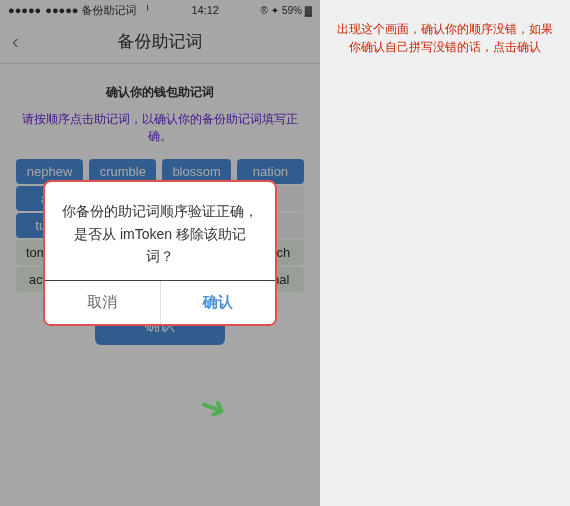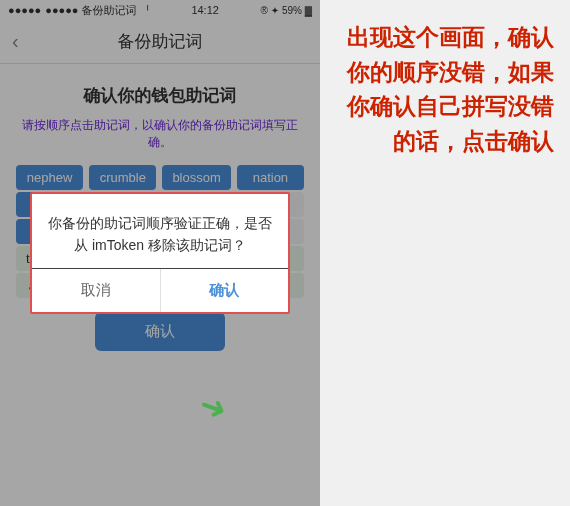--- a/index.html
+++ b/index.html
@@ -57,21 +57,21 @@
       font-weight: 500;
       color: #333;
     }
 
     
     .main-content {
       padding: 20px 16px 16px;
       background: #fff;
     }
     .page-title {
-      font-size: 17px;
+      font-size: 12px;
       font-weight: 600;
       text-align: center;
       color: #333;
       margin-bottom: 10px;
     }
     .page-subtitle {
       font-size: 12px;
       color: #6d28d9;
       text-align: center;
       margin-bottom: 14px;
@@ -120,23 +120,23 @@
       position: absolute;
       top: 0; left: 0; right: 0; bottom: 0;
       background: rgba(0,0,0,0.35);
       display: flex;
       align-items: center;
       justify-content: center;
       z-index: 10;
     }
     .dialog-box {
       background: #fff;
-      border-radius: 2px;
+      border-radius: 8px;
       border: 2px solid #e05050;
-      width: 260px;
+      width: 234px;
       overflow: hidden;
     }
     .dialog-body {
       padding: 18px 16px 12px;
       font-size: 14px;
       color: #333;
       text-align: center;
       line-height: 1.6;
     }
     .dialog-actions {
@@ -177,25 +177,25 @@
 
     
     .annotation-panel {
       width: 250px;
       padding: 20px 16px;
       display: flex;
       flex-direction: column;
       justify-content: flex-start;
     }
     .annotation-text {
-      font-size: 23px;
+      font-size: 12px;
       color: #cc2200;
-      font-weight: 700;
+      font-weight: 400;
       line-height: 1.5;
-      text-align: right;
+      text-align: center;
     }
   </style>
 </head>
 <body>
 
 <div class="phone-container">
 
   <div class="status-bar">
     <div class="status-left">
       <span>●●●●●</span>

